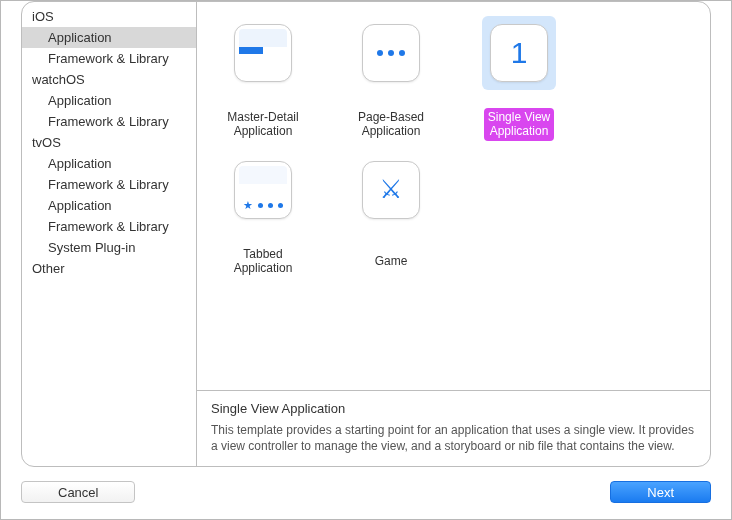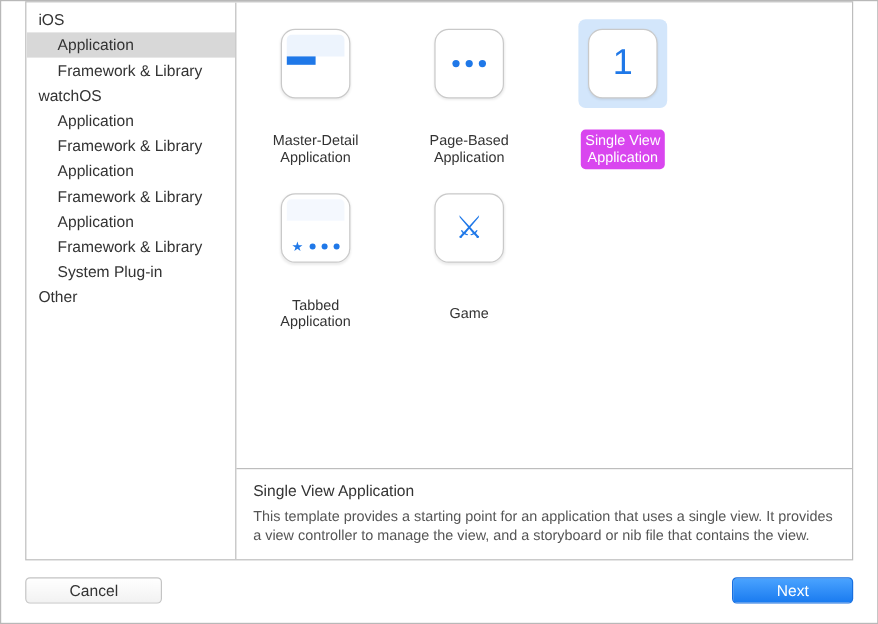--- a/index.html
+++ b/index.html
@@ -20,21 +20,21 @@
   flex-direction: column;
 }
 .header {
   padding: 12px 20px 10px 20px;
   font-size: 13px;
 }
 .content {
   flex: 1;
   margin: 0 20px;
   border: 1px solid #bdbdbd;
-  border-radius: 0;
+  border-radius: 13px;
   display: flex;
   overflow: hidden;
 }
 .sidebar {
   width: 175px;
   border-right: 1px solid #bdbdbd;
   padding: 4px 0;
   overflow-y: auto;
 }
 .cat {
@@ -171,20 +171,21 @@
 
     <div class="sidebar">
       <div class="cat">iOS</div>
       <div class="sub selected">Application</div>
       <div class="sub">Framework &amp; Library</div>
 
       <div class="cat">watchOS</div>
       <div class="sub">Application</div>
       <div class="sub">Framework &amp; Library</div>
 
+      <div class="cat">tvOS</div>
       <div class="sub">Application</div>
       <div class="sub">Framework &amp; Library</div>
 
       <div class="sub">Application</div>
       <div class="sub">Framework &amp; Library</div>
       <div class="sub">System Plug-in</div>
 
       <div class="cat">Other</div>
     </div>
 

